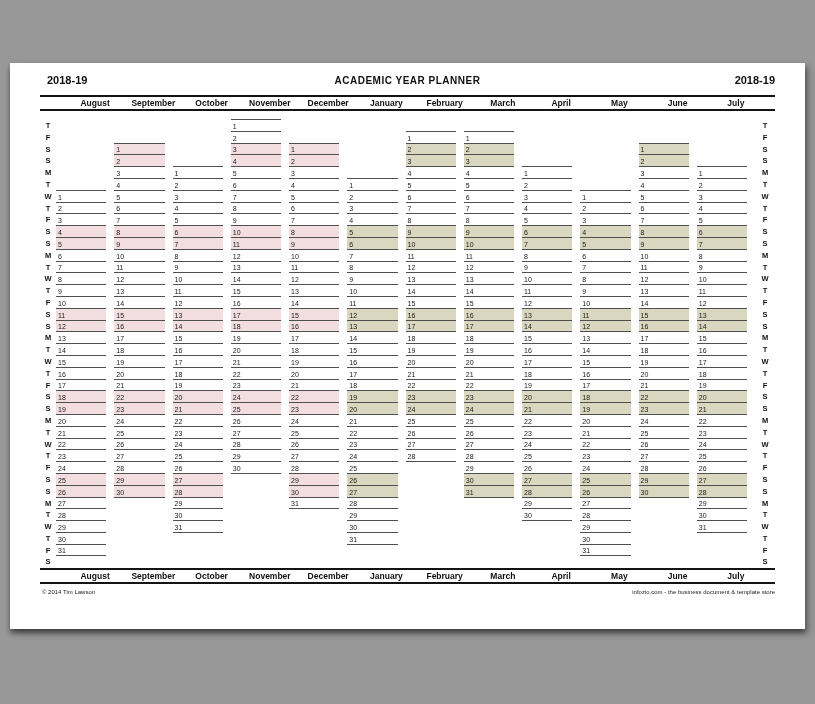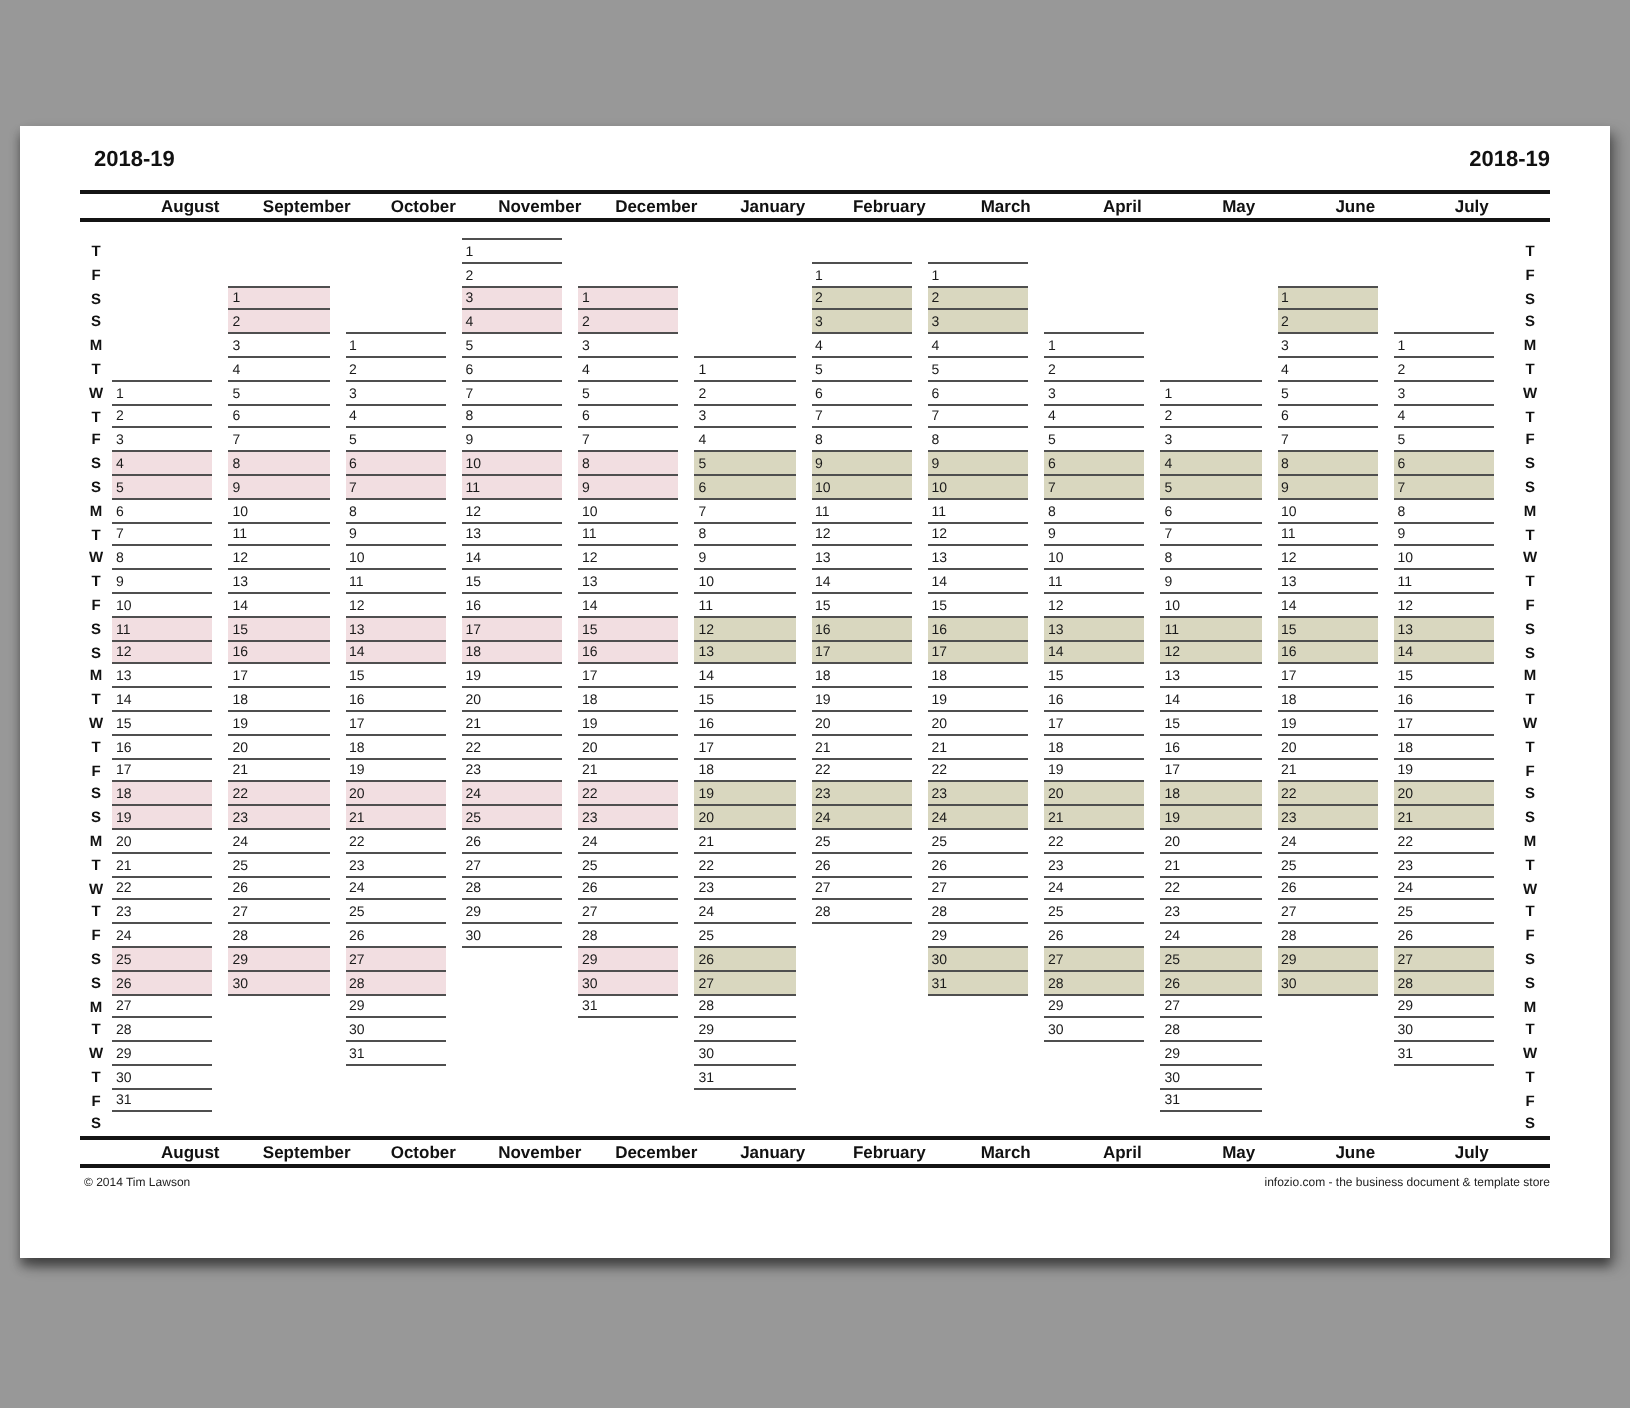--- a/index.html
+++ b/index.html
@@ -40,20 +40,21 @@
   .footer{margin:4px 30px 0;display:flex;justify-content:space-between;
     font-size:6px;line-height:8px;color:#222;}
   .footer .fl{padding-left:2px;}
 </style>
 </head>
 <body style="background: rgb(152, 152, 152);">
 
 <div class="page">
   <div class="hdr">
     <span class="year l">2018-19</span>
+    <span class="ptitle">ACADEMIC YEAR PLANNER</span>
     <span class="year r">2018-19</span>
   </div>
 
   <div class="band" id="band-top" style="border-top-color: rgb(20, 20, 20); border-bottom-color: rgb(20, 20, 20);">
       <span class="sp-l"></span>
       <span class="mlabel">August</span>
       <span class="mlabel">September</span>
       <span class="mlabel">October</span>
       <span class="mlabel">November</span>
       <span class="mlabel">December</span>

